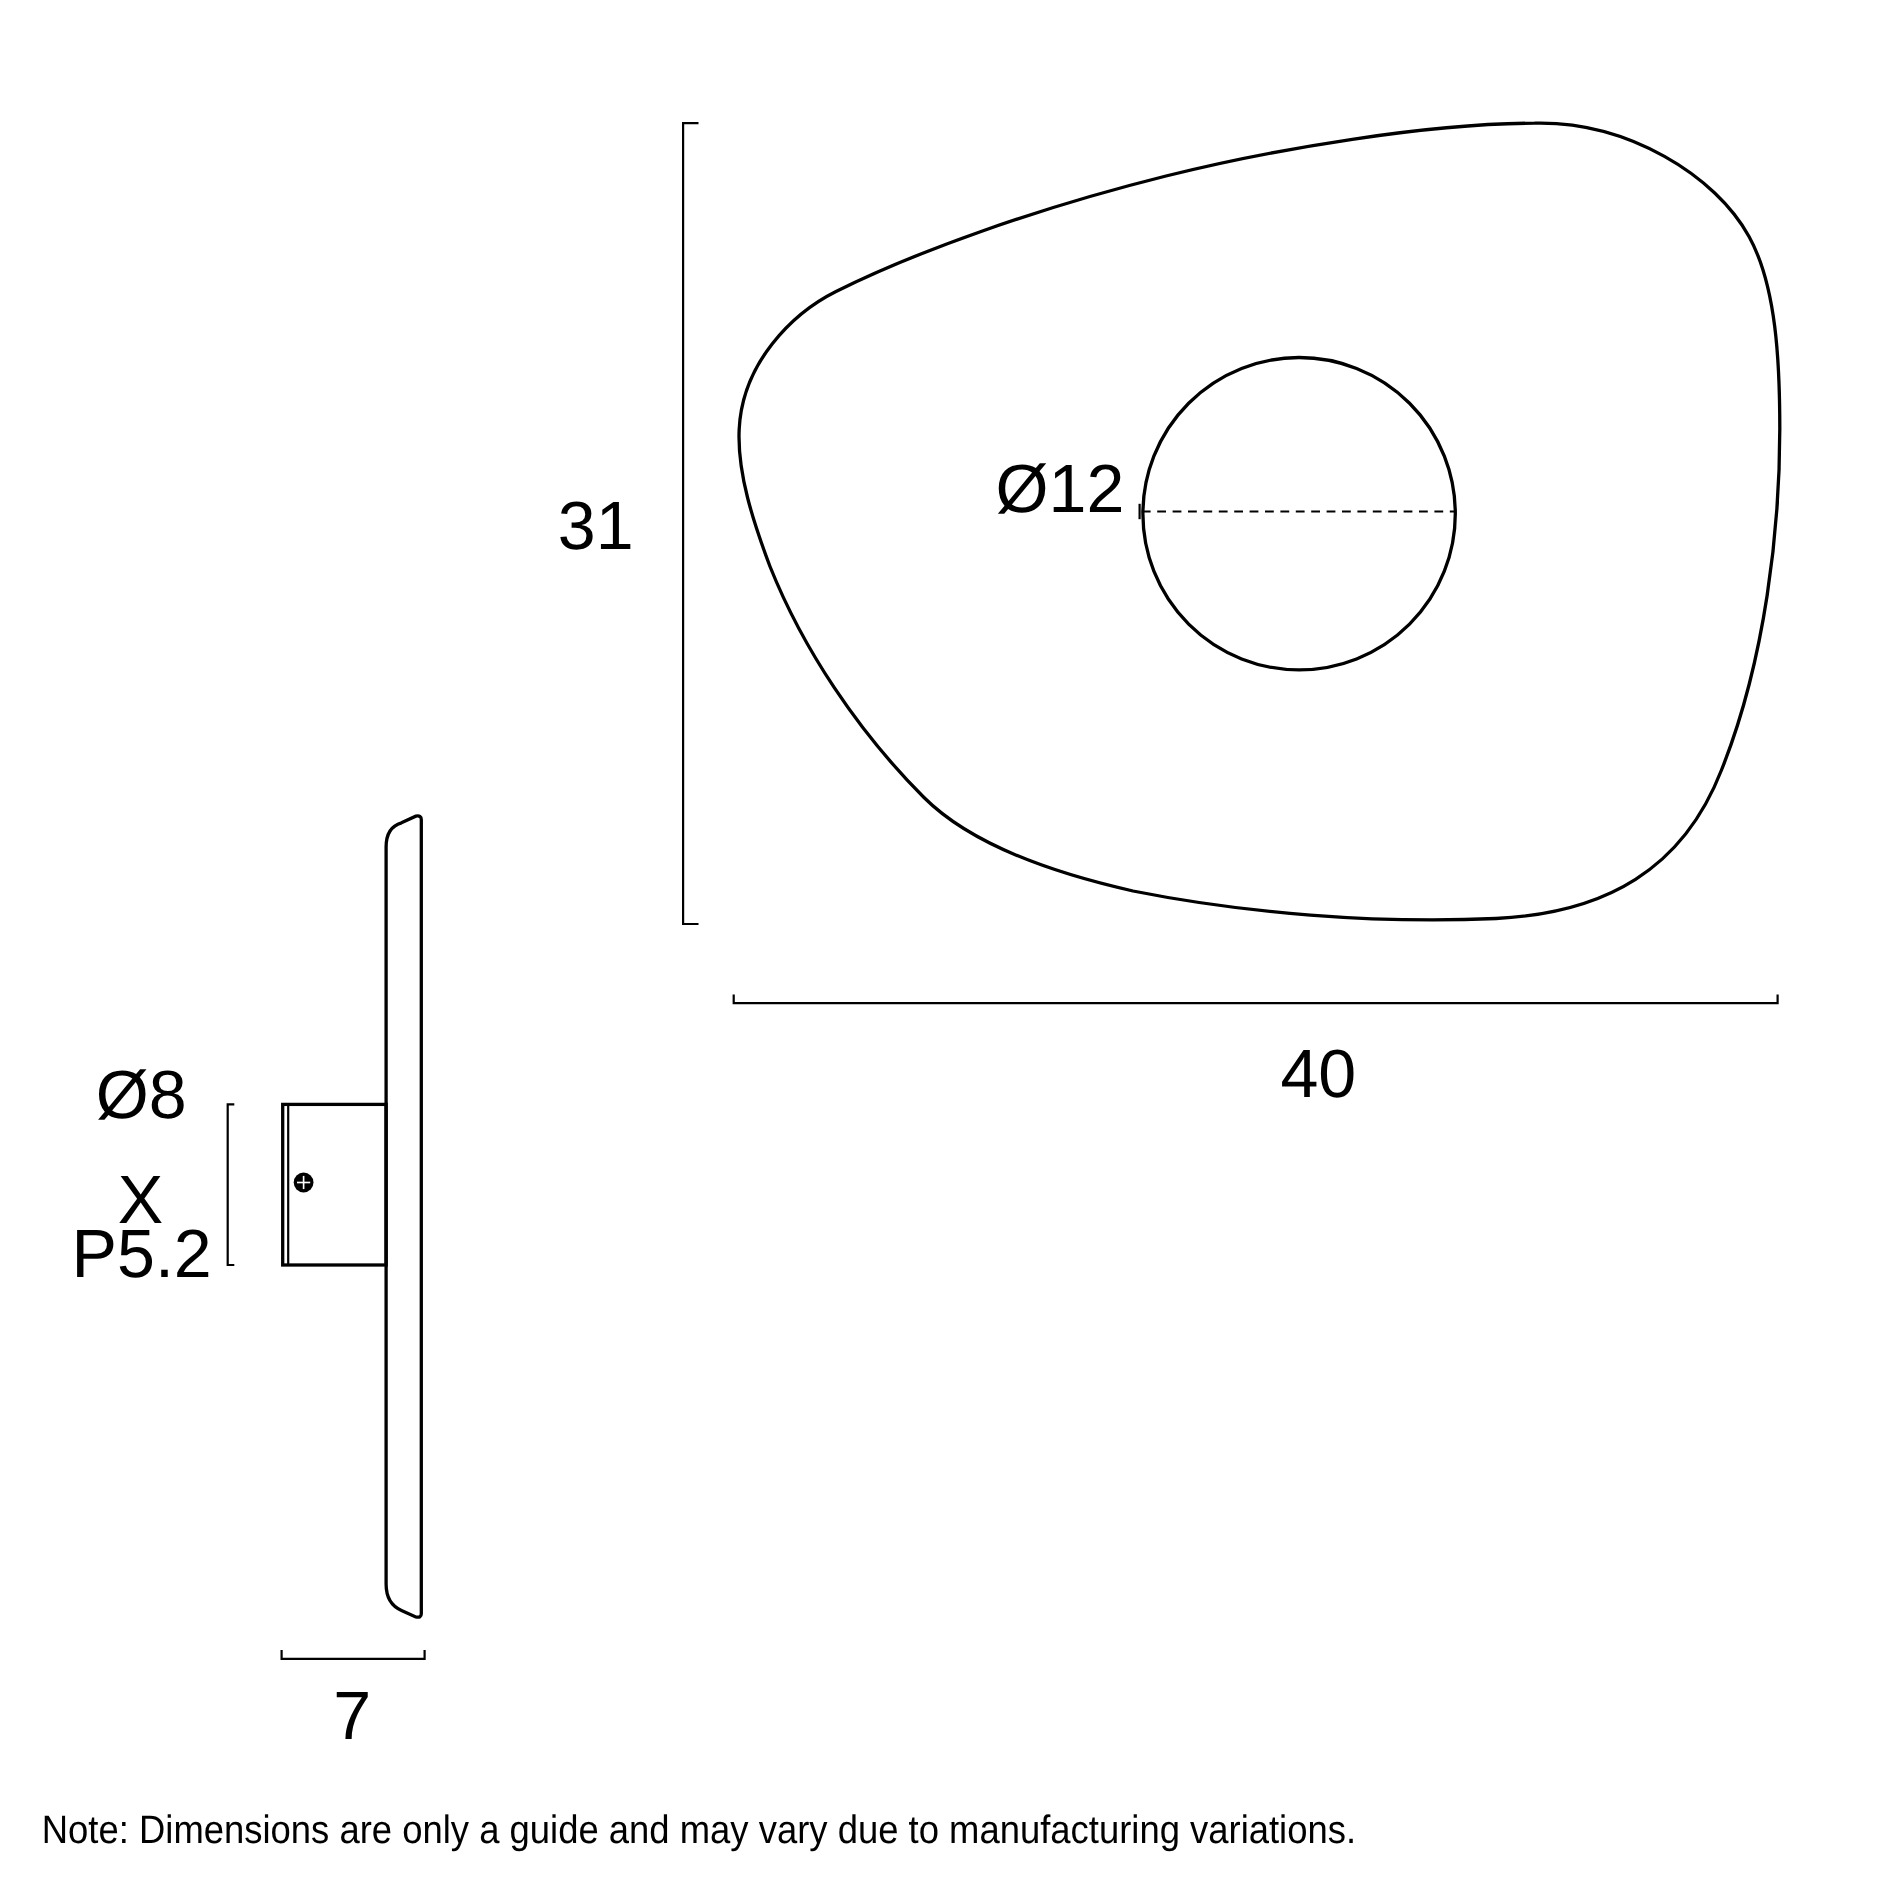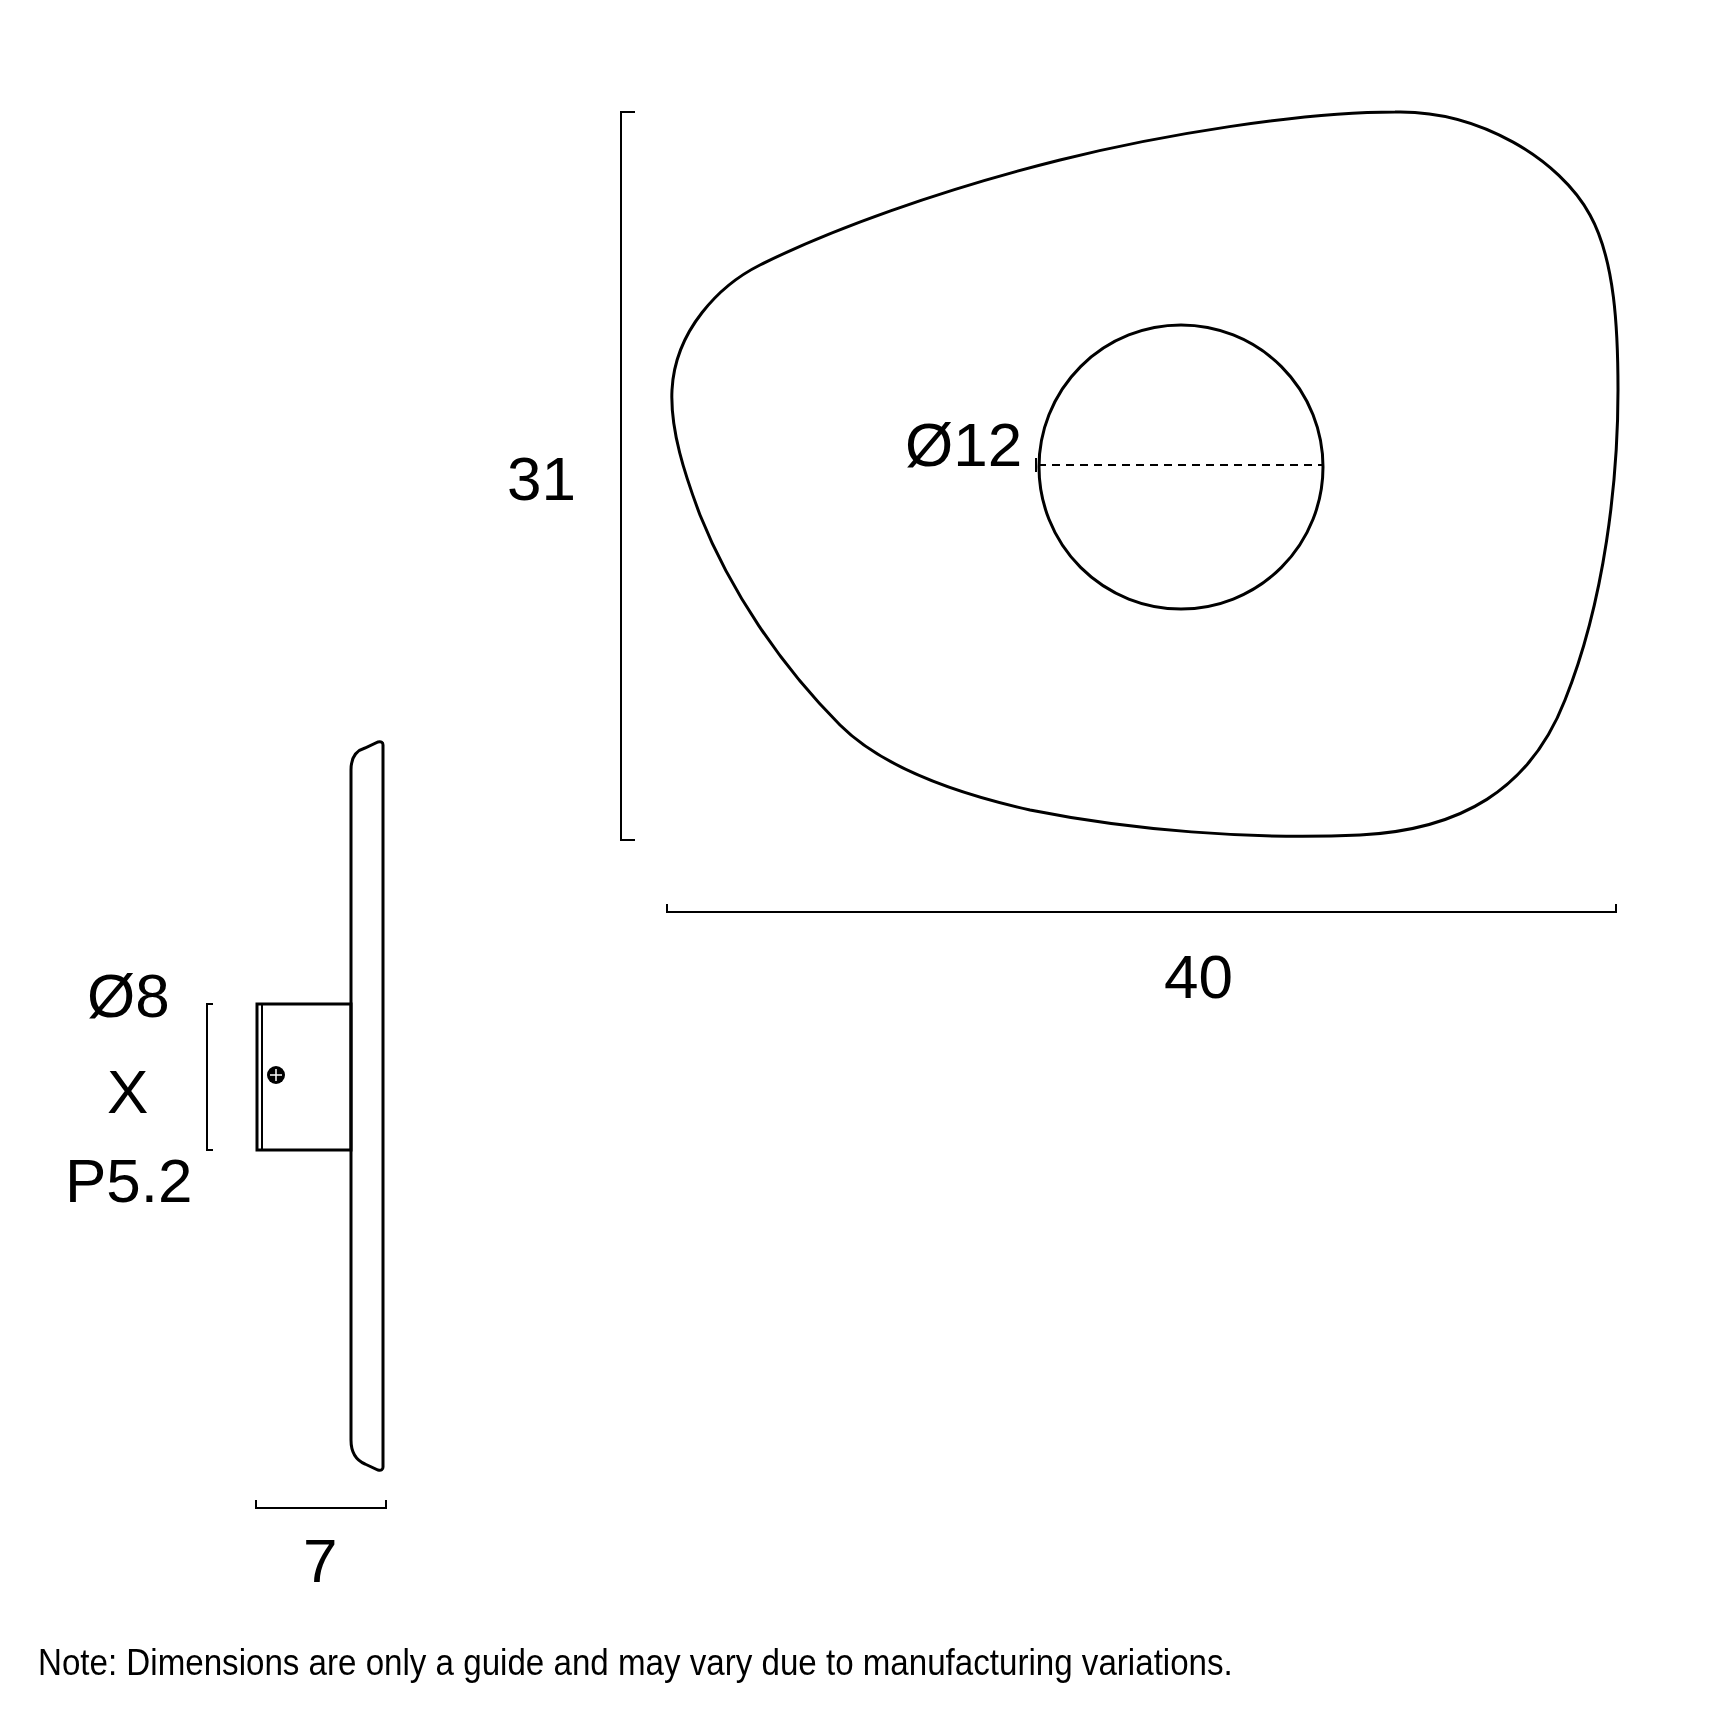--- a/index.html
+++ b/index.html
@@ -79,16 +79,16 @@
     <polyline points="256,1500 256,1508 386,1508 386,1500" stroke-width="2"></polyline>
   </g>
 </svg>
 
 <div class="dim-label" style="left:507px; top:448px;">31</div>
 <div class="dim-label" style="left:1164px; top:946px;">40</div>
 <div class="dim-label" style="left:905px; top:414px;">Ø12</div>
 
 <div class="dim-label" style="left:87px; top:965px;">Ø8</div>
 <div class="dim-label" style="left:107px; top:1061px;">X</div>
-<div class="dim-label" style="left:65px; top:1150px;">P5.2</div>
+<div class="dim-label" style="left:65px; top:1110px;">P5.2</div>
 <div class="dim-label" style="left:303px; top:1530px;">7</div>
 
 <div class="note">Note: Dimensions are only a guide and may vary due to manufacturing variations.</div>
 
 </body></html>

